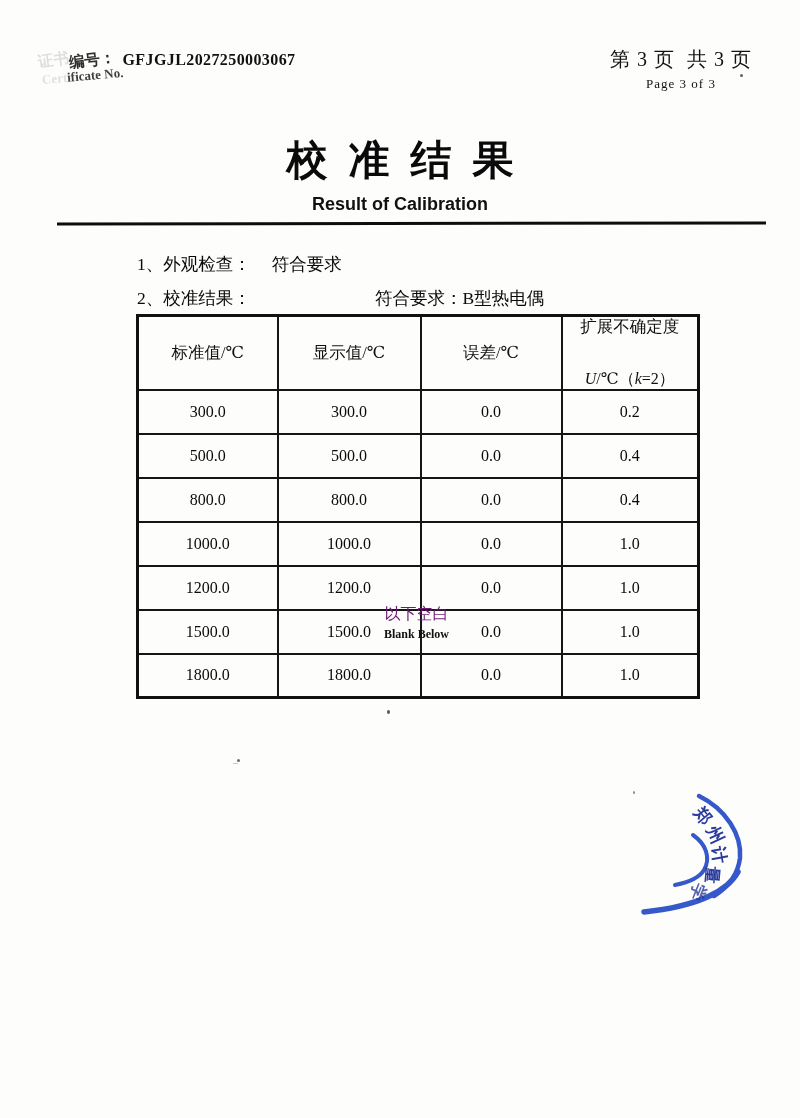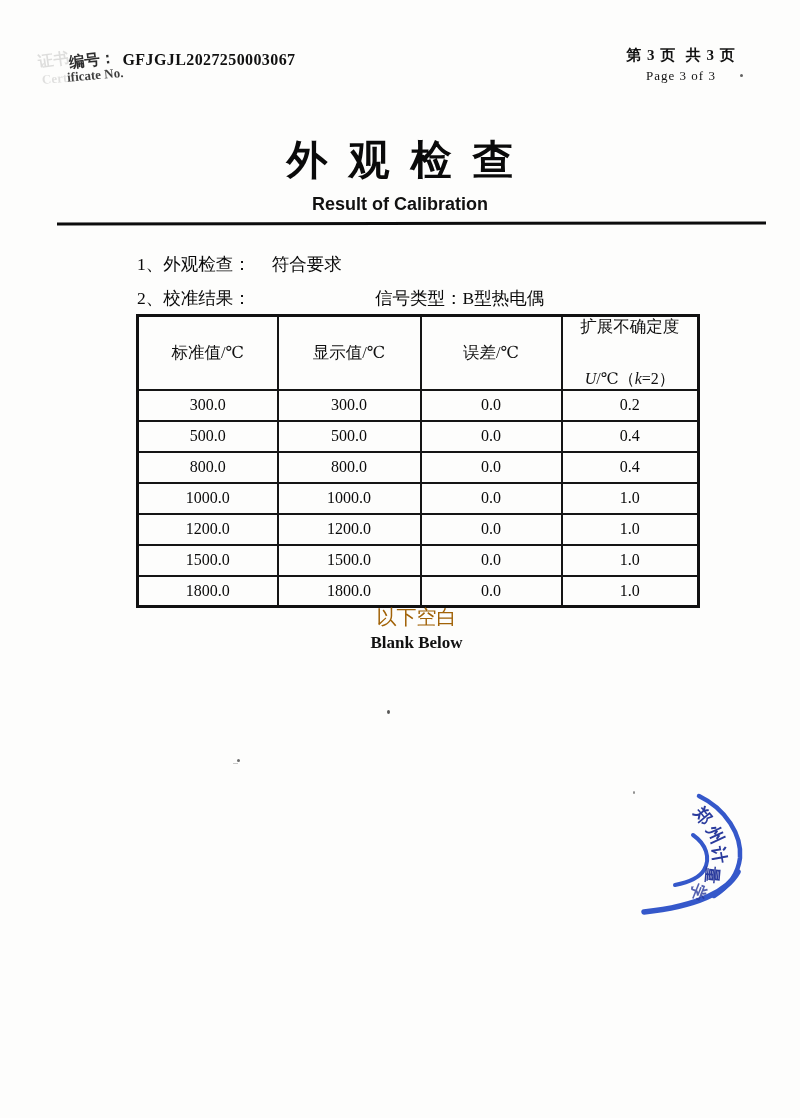--- a/index.html
+++ b/index.html
@@ -15,21 +15,21 @@
   .cert-line1 { font-size:15.5px; font-weight:700; white-space:nowrap; }
   .cert-faded-cn { display:inline-block; transform:rotate(-8deg); opacity:.13; }
   .cert-label-cn { display:inline-block; transform:rotate(-7deg); opacity:.88; margin-right:7px; }
   .cert-number { font-size:16px; letter-spacing:.4px;font-family:Liberation Serif, serif; }
   .cert-line2 { font-size:13px; font-weight:600; margin-top:1px; margin-left:4px;
                 transform:rotate(-5deg); transform-origin:left center; white-space:nowrap; }
   .cert-faded-en { opacity:.12; } .cert-label-en { opacity:.8; }
 
   
   .pagination { position:absolute; left:608px; top:46px; width:146px; text-align:center; }
-  .pag-cn { font-size:15px; font-weight:700; white-space:pre; letter-spacing:1px; }
+  .pag-cn { font-size:20px; font-weight:400; white-space:pre; letter-spacing:1px; }
   .pag-en { font-size:13px; font-weight:400; margin-top:3px; letter-spacing:1px; }
 
   
   .title { position:absolute; top:133px; left:0; right:0; text-align:center;
            font-size:41px; font-weight:700; letter-spacing:21px; text-indent:21px; color:#0a0a0a; }
   .subtitle { position:absolute; top:194px; left:0; right:0; text-align:center;
               font-size:18px; font-weight:700; font-family:"Liberation Sans","DejaVu Sans",sans-serif; }
   .rule { position:absolute; left:57px; top:222px; width:709px; height:3px;
           background:#0d0d0d; transform:rotate(-.1deg); }
 
@@ -40,28 +40,28 @@
   .item-value { margin-left:21px; }
   .signal { position:absolute; left:238px; top:0; }
   .signal-value { }
 
   
   .cal-table { position:absolute; left:136px; top:314px; width:561px;
                border-collapse:collapse; table-layout:fixed; text-align:center;
                border:3px solid #111; }
   .cal-table th, .cal-table td { border:2px solid #151515; padding:0; }
   .cal-table thead th { height:51px; font-size:16.5px; font-weight:400; line-height:1.25; }
-  .cal-table tbody td { height:31px; font-size:16px; color:#0a0a0a; }
+  .cal-table tbody td { height:44px; font-size:16px; color:#0a0a0a; }
   .it { font-style:italic; }
   .u-line2 { font-size:16px;margin-top:31px; }
 
   
   .note { position:absolute; left:136px; top:604px; width:561px; text-align:center; }
-  .note-cn { font-size:20px; color:#a16207; }
-  .note-en { font-size:17px; font-weight:700; margin-top:2px; }
+  .note-cn { font-size:16px; color:#701a75; }
+  .note-en { font-size:12px; font-weight:700; margin-top:2px; }
 
   
   .stamp { position:absolute; left:628px; top:778px; width:172px; height:162px; }
   .stamp text { font-size:17px; font-weight:600;
                 font-family:"Liberation Serif","DejaVu Serif",serif; }
 
   
   .speck { position:absolute; background:#2e2e2e; border-radius:50%; }
   .sp1 { left:387px; top:710px; width:3px; height:4px; opacity:.8; }
   .sp2 { left:237px; top:759px; width:3px; height:3px; opacity:.7; }
@@ -81,32 +81,32 @@
     <div class="cert-line2">
       <span class="cert-faded-en">Cert</span><span class="cert-label-en">ificate No.</span>
     </div>
   </div>
 
   <div class="pagination">
     <div class="pag-cn">第 3 页  共 3 页</div>
     <div class="pag-en">Page 3 of 3</div>
   </div>
 
-  <div class="title">外观检查</div>
+  <div class="title">校准结果</div>
   <div class="subtitle">Result of Calibration</div>
   <div class="rule"></div>
 
   <div class="item item-1">
     <span>1、外观检查：</span><span class="item-value">符合要求</span>
   </div>
 
   <div class="item item-2">
     <span>2、校准结果：</span>
     <span class="signal">
-      <span>信号类型：</span><span class="signal-value">B型热电偶</span>
+      <span>符合要求：</span><span class="signal-value">B型热电偶</span>
     </span>
   </div>
 
   <table class="cal-table">
     <colgroup>
       <col style="width:140px">
         <col style="width:143px">
         <col style="width:141px">
         <col style="width:137px">
     </colgroup>

